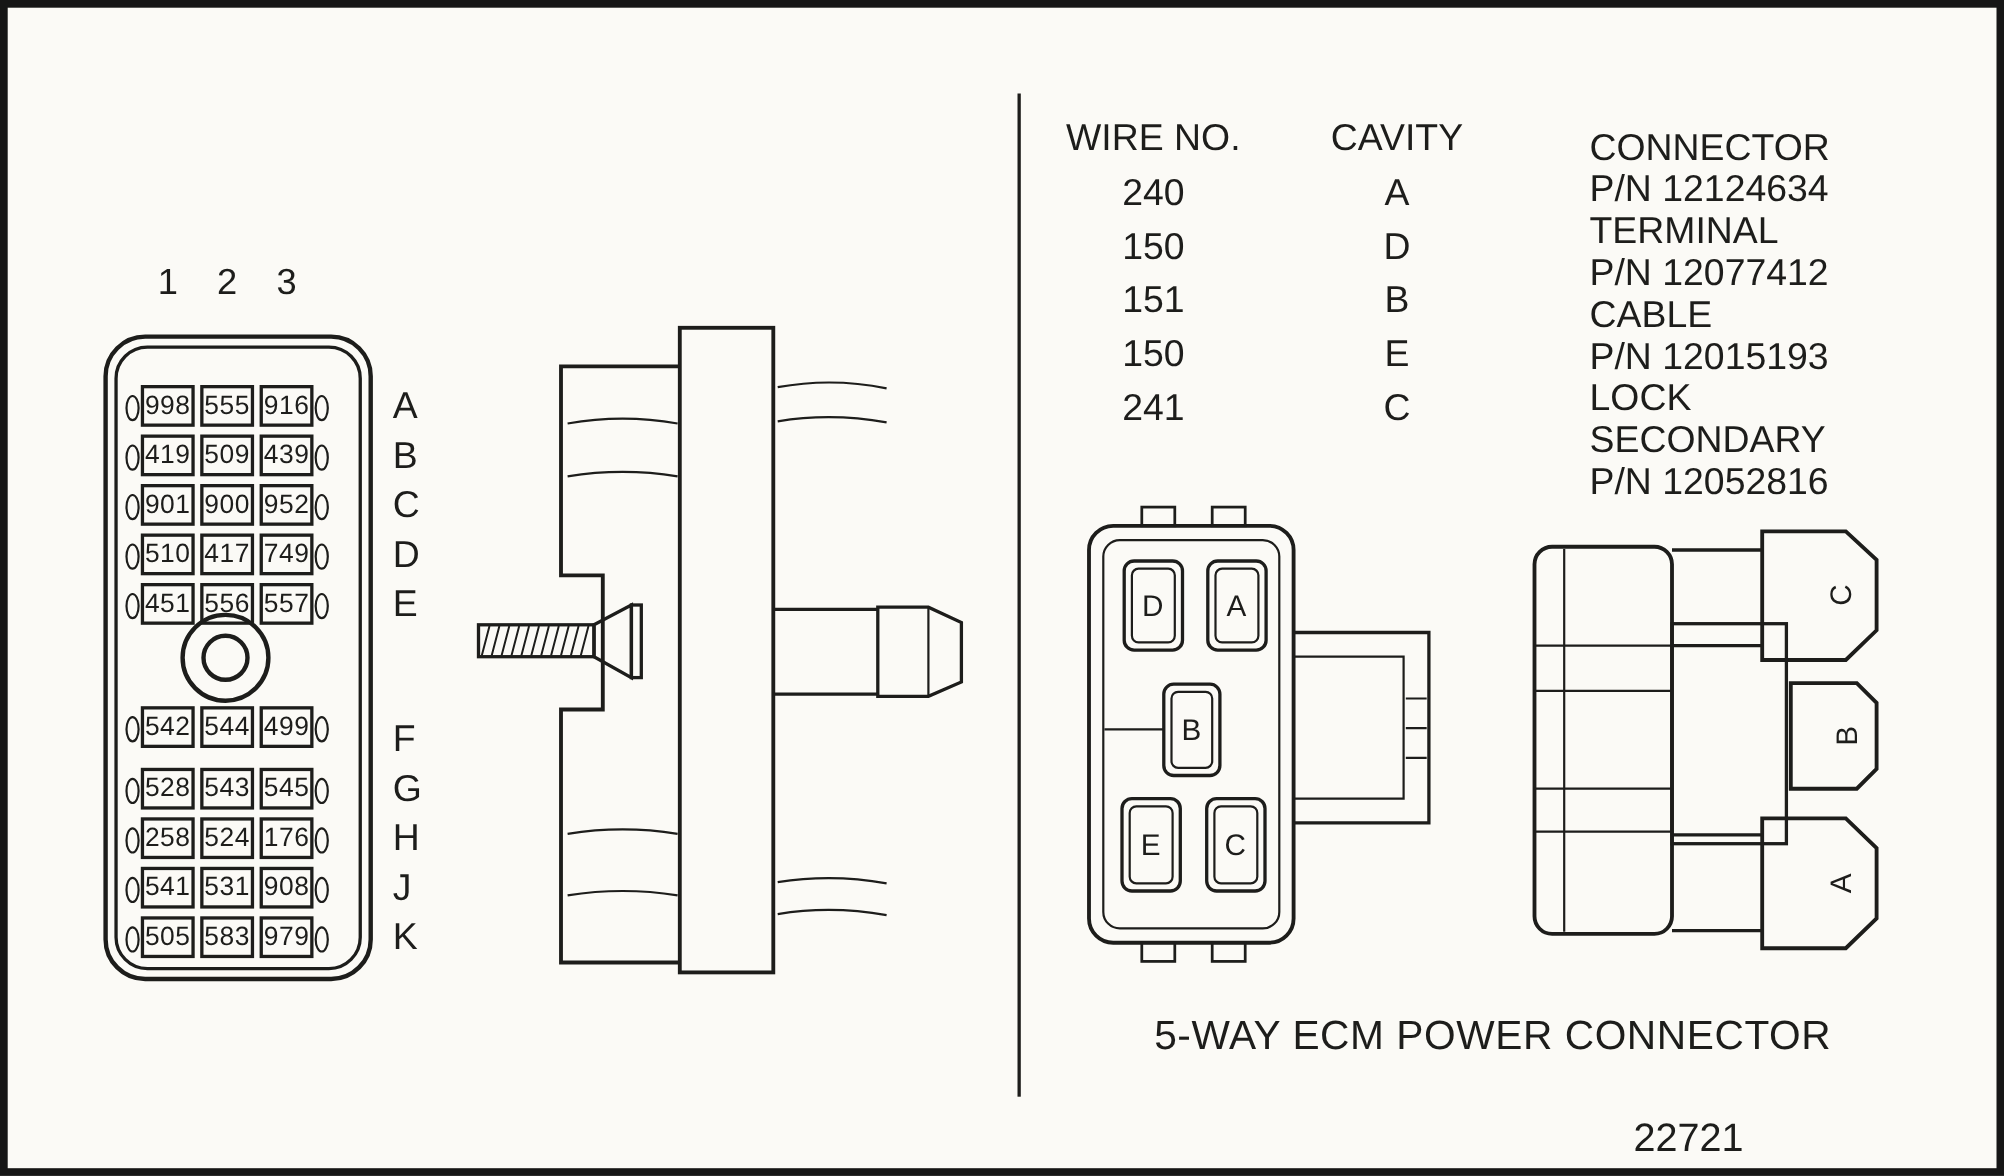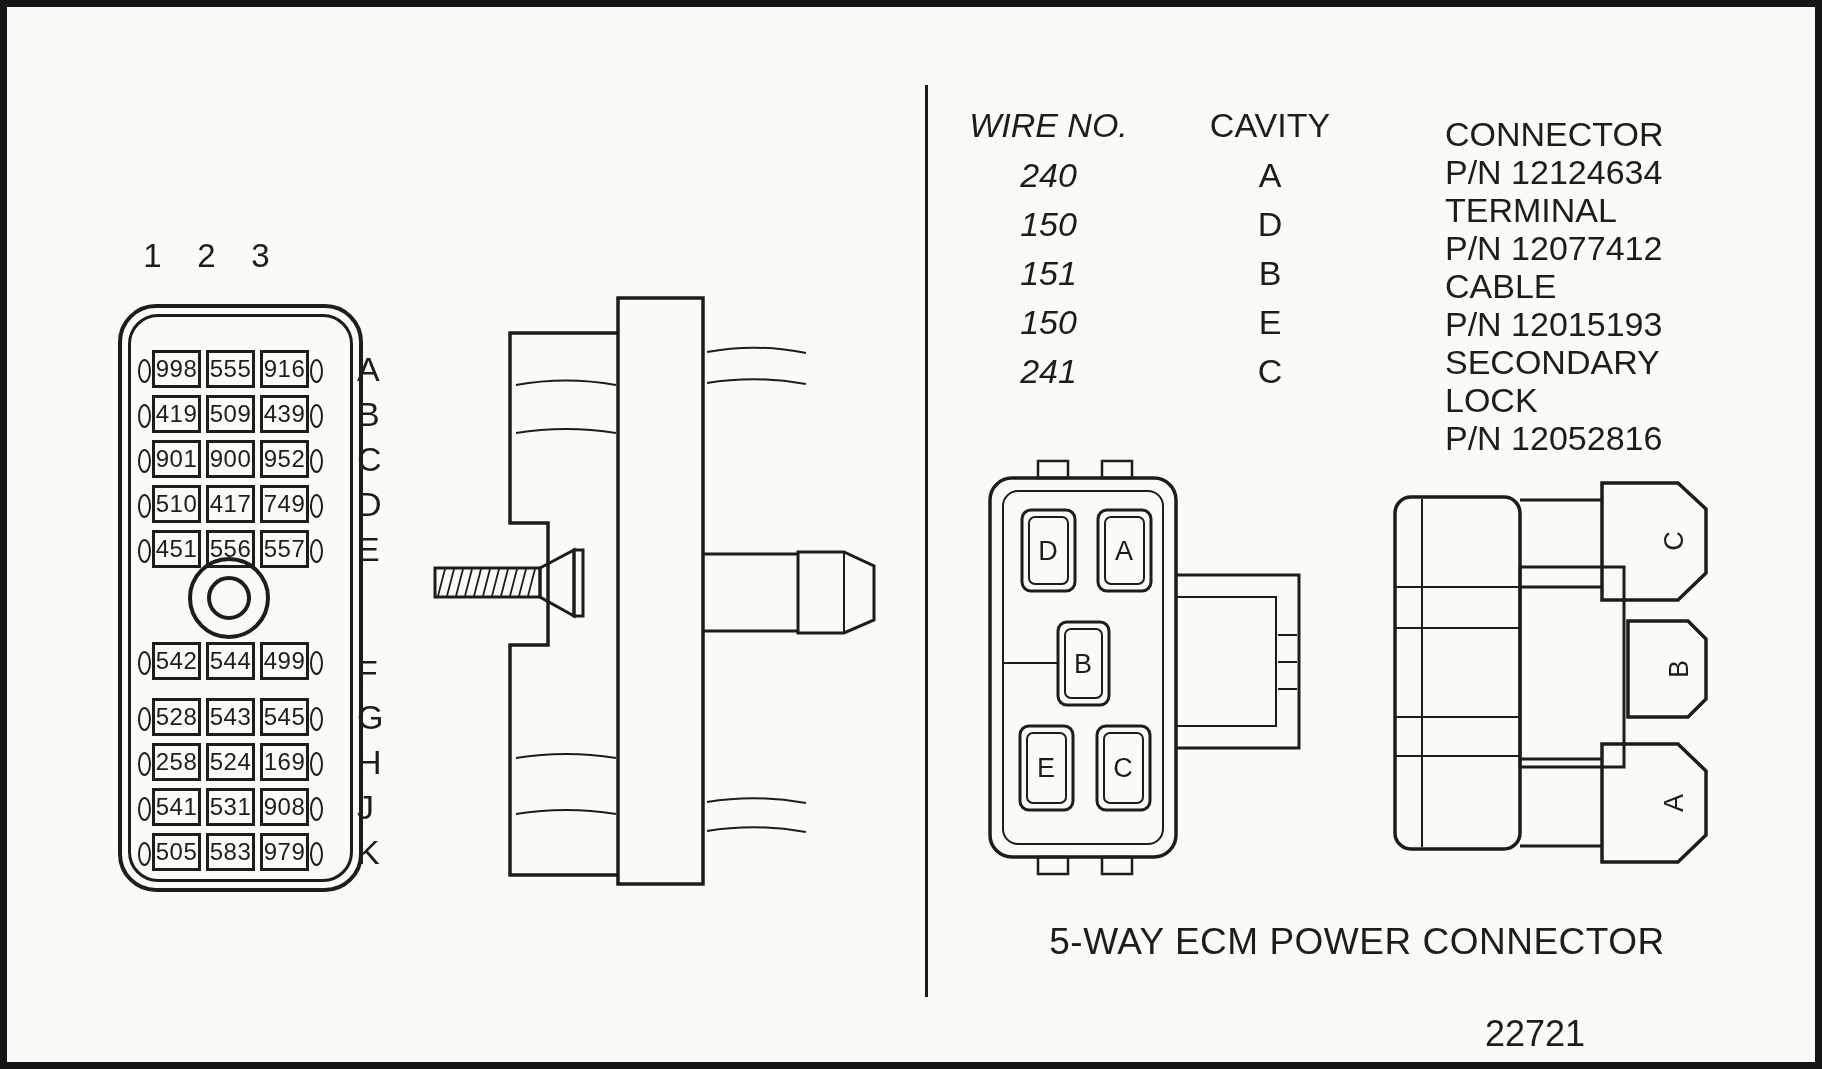--- a/index.html
+++ b/index.html
@@ -15,21 +15,21 @@
     font-size:41px; letter-spacing:.5px; white-space:nowrap;
   }
   .col-labels{
     position:absolute; left:121px; top:230px; width:157px;
     display:flex; gap:5px; font-size:33px;
   }
   .col-labels span{ width:49px; text-align:center; }
 
   .face{
     position:absolute; left:87px; top:297px; width:245px; height:588px;
-    border:4px solid #1d1d1b; border-radius:38px;margin-left:24px;
+    border:4px solid #1d1d1b; border-radius:38px;
   }
   .face-inner{
     position:absolute; inset:6px; border:3px solid #1d1d1b; border-radius:30px;
   }
   .pin-row{ position:absolute; left:30px; width:157px; display:flex; gap:5px; }
   .pr0{top:42px}.pr1{top:87px}.pr2{top:132px}.pr3{top:177px}.pr4{top:222px}
   .pr5{top:334px}.pr6{top:390px}.pr7{top:435px}.pr8{top:480px}.pr9{top:525px}
   .pin-row::before,.pin-row::after{
     content:""; position:absolute; width:9px; height:20px; top:9px;
     border:2px solid #1d1d1b; border-radius:50%;
@@ -57,21 +57,21 @@
 
   .side-view{ position:absolute; left:419px; top:283px; }
 
   
   .divider{ position:absolute; left:918px; top:78px; width:3px; height:912px; background:#1d1d1b; }
 
   
   .wire-table{ position:absolute; left:954px; top:92px; font-size:34px; }
   .wt-row{ display:flex; height:49px; align-items:center; }
   .wt-header{ height:52px; }
-  .wt-c1{ width:175px; text-align:center;font-style:italic; }
+  .wt-c1{ width:175px; text-align:center; }
   .wt-c2{ width:140px; margin-left:64px; text-align:center; }
 
   .parts{ position:absolute; left:1438px; top:108px; font-size:34px; line-height:38px; white-space:nowrap; }
 
   .front-view{ position:absolute; left:975px; top:448px; }
   .right-side-view{ position:absolute; left:1385px; top:452px; }
 
   .caption{
     position:absolute; left:1000px; top:914px; width:700px; text-align:center;
     font-size:37px; letter-spacing:.5px; white-space:nowrap;
@@ -136,21 +136,21 @@
       <div class="pin">499</div>
     </div>
     <div class="pin-row pr6">
       <div class="pin">528</div>
       <div class="pin">543</div>
       <div class="pin">545</div>
     </div>
     <div class="pin-row pr7">
       <div class="pin">258</div>
       <div class="pin">524</div>
-      <div class="pin">169</div>
+      <div class="pin">176</div>
     </div>
     <div class="pin-row pr8">
       <div class="pin">541</div>
       <div class="pin">531</div>
       <div class="pin">908</div>
     </div>
     <div class="pin-row pr9">
       <div class="pin">505</div>
       <div class="pin">583</div>
       <div class="pin">979</div>
@@ -228,22 +228,22 @@
     </div>
   </div>
 
   <div class="parts">
     <div>CONNECTOR</div>
     <div>P/N 12124634</div>
     <div>TERMINAL</div>
     <div>P/N 12077412</div>
     <div>CABLE</div>
     <div>P/N 12015193</div>
+    <div>LOCK</div>
     <div>SECONDARY</div>
-    <div>LOCK</div>
     <div>P/N 12052816</div>
   </div>
 
   <svg class="front-view" width="330" height="425" viewBox="0 0 330 425">
     <g>
       <rect class="ln" stroke-width="3.5" x="8" y="23" width="186" height="379" rx="22"></rect>
       <rect class="ln" stroke-width="2" x="21" y="36" width="160" height="353" rx="15"></rect>
       <rect class="ln" stroke-width="2.5" x="56" y="6" width="30" height="17"></rect>
       <rect class="ln" stroke-width="2.5" x="120" y="6" width="30" height="17"></rect>
       <rect class="ln" stroke-width="2.5" x="56" y="402" width="30" height="17"></rect>

